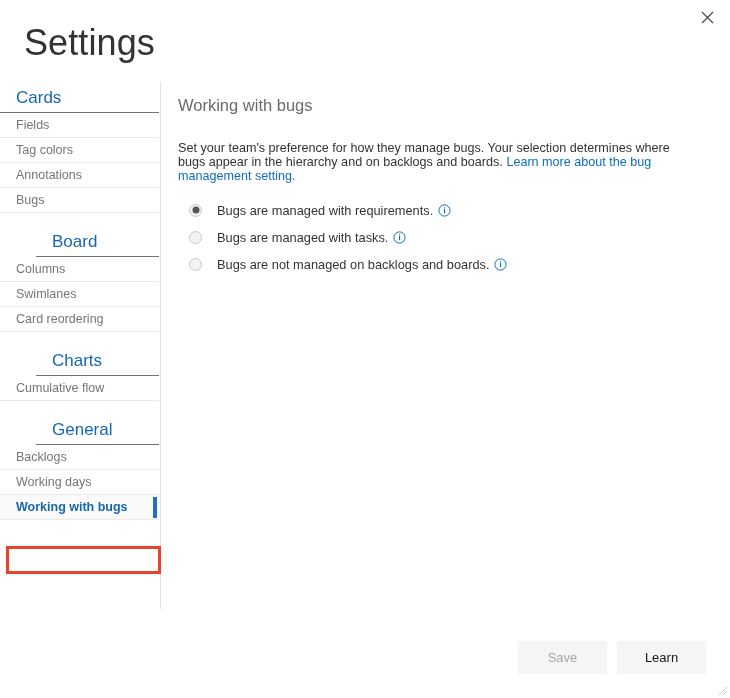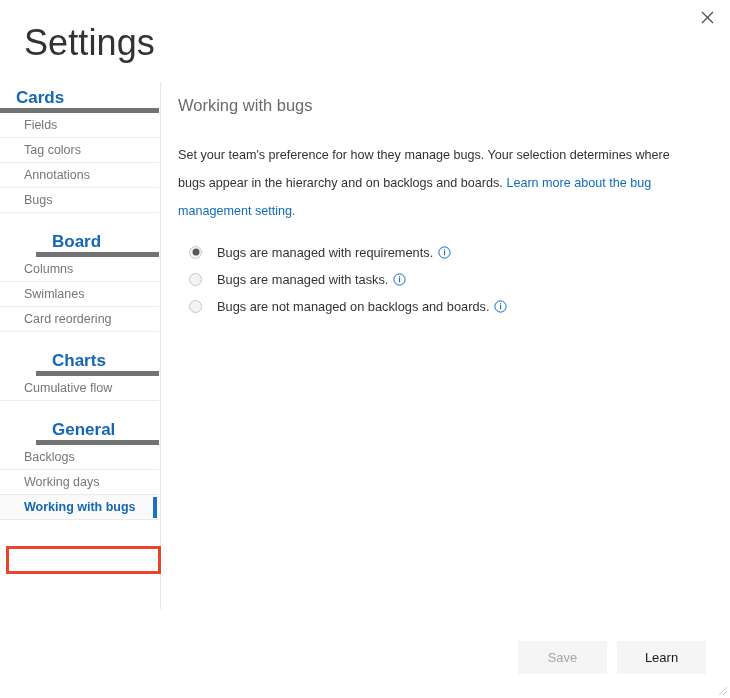--- a/index.html
+++ b/index.html
@@ -61,30 +61,30 @@
   }
   .sidebar-inner {
     position: relative;
     width: 159px;
   }
   .nav-section-header {
     height: 31px;
     line-height: 31px;
     padding-left: 16px;
     font-size: 17px;
-    font-weight: 700;
+    font-weight: 400;
     color: #1567b3;
-    border-bottom: 5px solid #737373;
+    border-bottom: 1px solid #737373;
     box-sizing: border-box;
   }
   .nav-section-header.spaced { margin-top: 13px; margin-left: 36px; }
   .nav-item {
     height: 25px;
     line-height: 25px;
-    padding-left: 24px;
+    padding-left: 16px;
     font-size: 12.5px;
     color: #767676;
     border-bottom: 1px solid #eaeaea;
     box-sizing: border-box;
     cursor: pointer;
     position: relative;
     background: #ffffff;
   }
   .nav-item.selected {
     color: #1567b3;
@@ -128,21 +128,21 @@
     width: 510px;
   }
   .content-heading {
     font-size: 16.5px;
     font-weight: 400;
     color: #6b6b6b;
     margin: 0 0 26px 0;
   }
   .content-desc {
     font-size: 12.6px;
-    line-height: 28px;
+    line-height: 14px;
     color: #333333;
     margin: 0 0 16px 0;
     max-width: 496px;
   }
   .content-desc a {
     color: #0f6cbd;
     text-decoration: none;
   }
 
   .radio-group { margin-top: 17px; }

